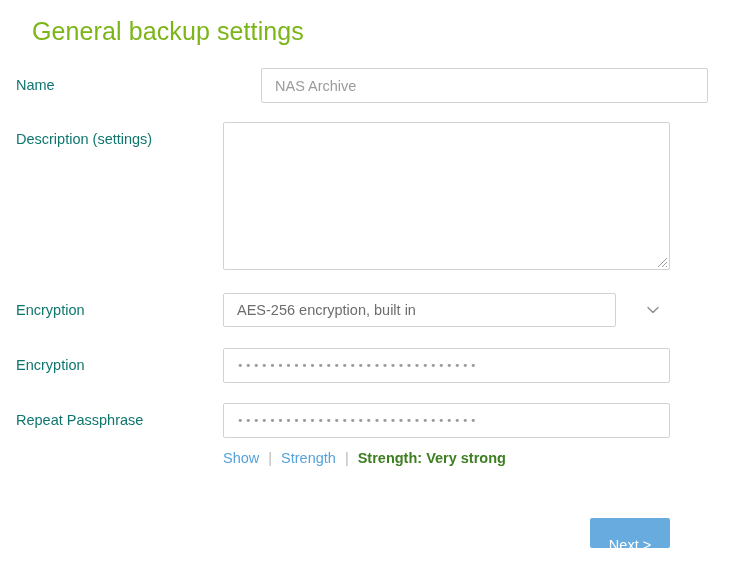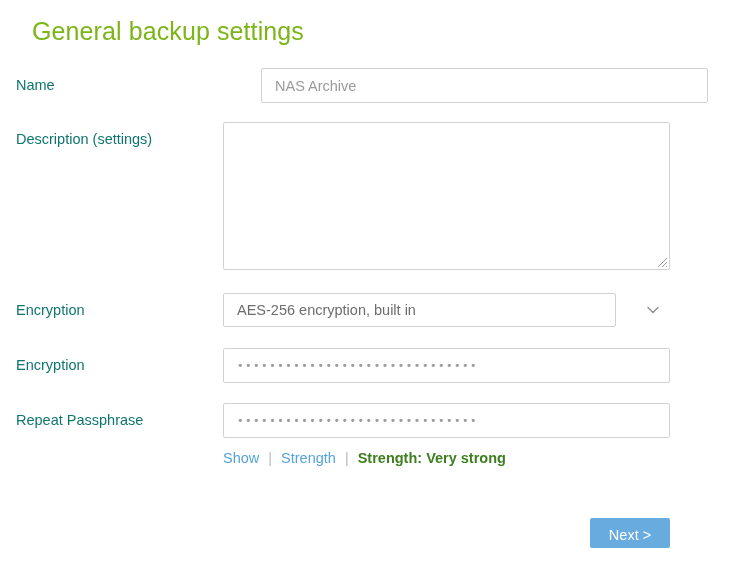--- a/index.html
+++ b/index.html
@@ -201,21 +201,21 @@
     height: 30px;
     background: #68acdf;
     border: none;
     border-radius: 2px;
     color: #ffffff;
     font-family: "Liberation Sans", "DejaVu Sans", sans-serif;
     font-size: 14.5px;
     line-height: 30px;
     text-align: center;
     cursor: pointer;
-    padding: 2px;
+    padding: 12px;
   }
 </style>
 </head>
 <body>
 
 <div class="page">
 
   <div class="page-title">General backup settings</div>
 
   <div class="form">

